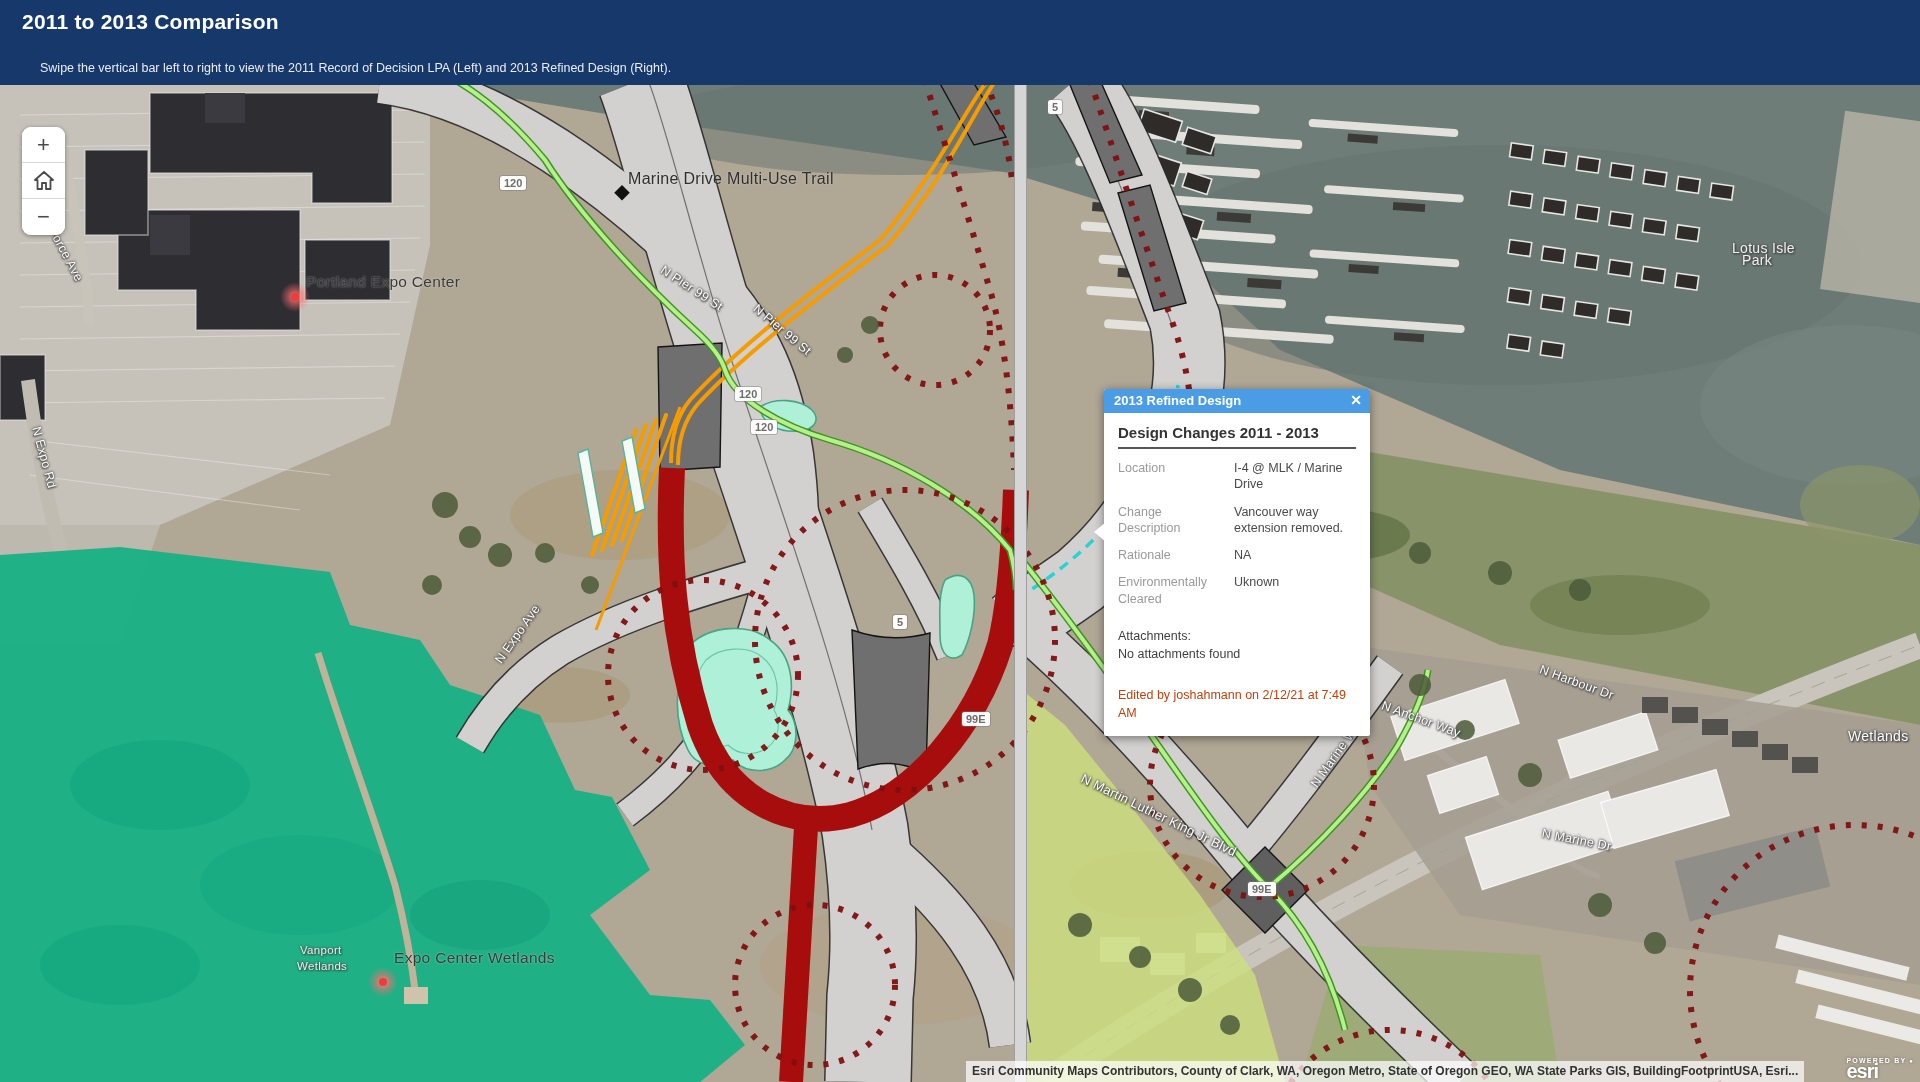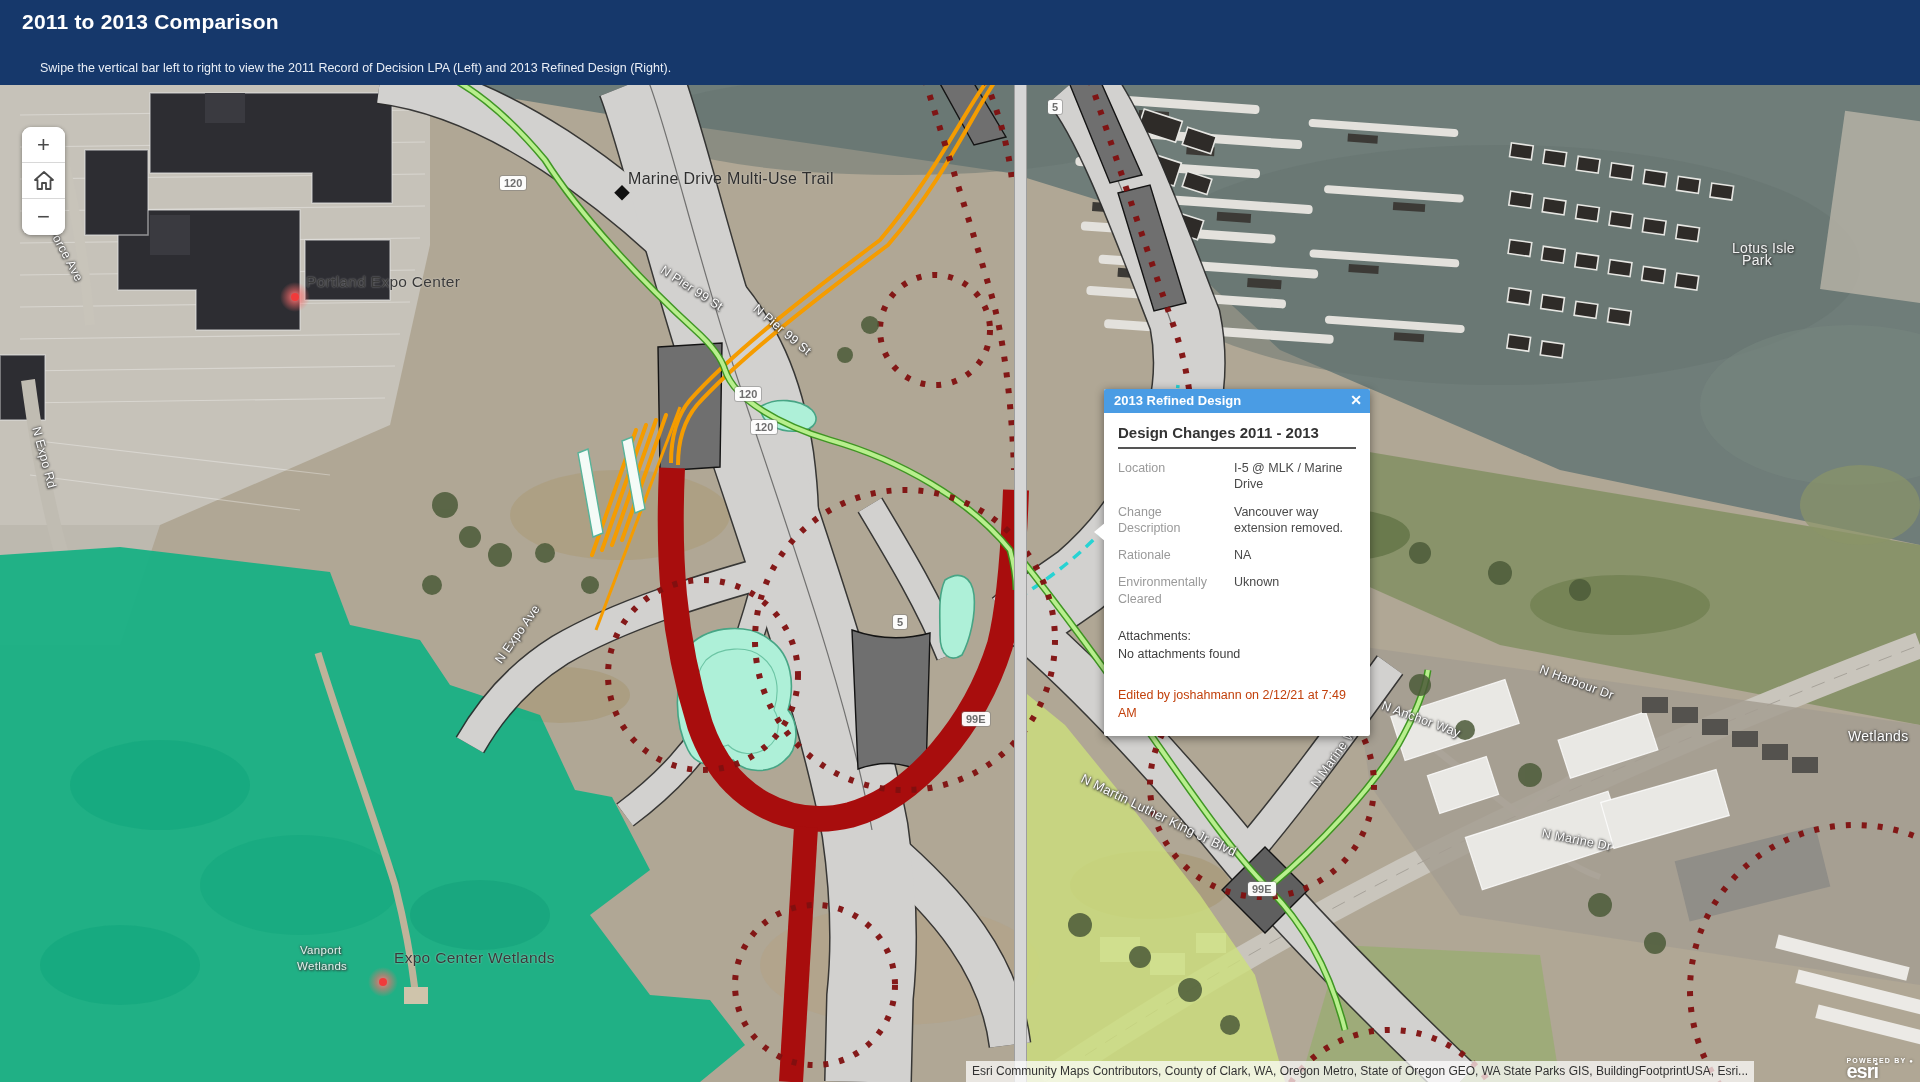--- a/index.html
+++ b/index.html
@@ -49,21 +49,21 @@
         border:10px solid transparent;border-left:0;border-right:12px solid #fff;}
   .popup .body{padding:11px 14px 14px;}
   .popup h2{margin:0 0 6px;font-size:15px;color:#333;}
   .popup hr{border:0;border-top:2px solid #555;margin:0 0 11px;}
   .frow{display:grid;grid-template-columns:108px 1fr;column-gap:8px;margin-bottom:11px;line-height:1.3;}
   .frow .fl{color:#9a9a9a;}
   .attach{margin-top:20px;line-height:1.45;color:#3f3f3f;}
   .edited{margin-top:24px;color:#c2410c;line-height:1.4;}
   
   .attrib{position:absolute;left:966px;bottom:0;z-index:25;background:rgba(255,255,255,.72);
-        font-size:12px;color:#323232;padding:3px 6px 4px;white-space:nowrap;}
+        font-size:12px;color:#323232;padding:3px 6px 4px;white-space:nowrap;font-weight:bold;}
   .esri{position:absolute;right:6px;bottom:2px;z-index:25;color:#fff;text-align:left;
         text-shadow:0 0 3px rgba(0,0,0,.45);}
   .esri .pb{font-size:7px;letter-spacing:1.2px;font-weight:bold;}
   .esri .pb:after{content:" \25CF";font-size:6px;}
   .esri .brand{font-size:20px;font-weight:bold;line-height:.78;letter-spacing:-1px;}
 </style>
 </head>
 <body>
 
 <div id="app">
@@ -452,21 +452,21 @@
     <div class="arrow"></div>
     <div class="ph">
       <span>2013 Refined Design</span>
       <span class="close">✕</span>
     </div>
     <div class="body">
       <h2>Design Changes 2011 - 2013</h2>
       <hr>
       <div class="frow">
         <span class="fl">Location</span>
-        <span class="fv">I-5 @ MLK / Marine Drive</span>
+        <span class="fv">I-4 @ MLK / Marine Drive</span>
       </div>
       <div class="frow">
         <span class="fl">Change Description</span>
         <span class="fv">Vancouver way extension removed.</span>
       </div>
       <div class="frow">
         <span class="fl">Rationale</span>
         <span class="fv">NA</span>
       </div>
       <div class="frow">

